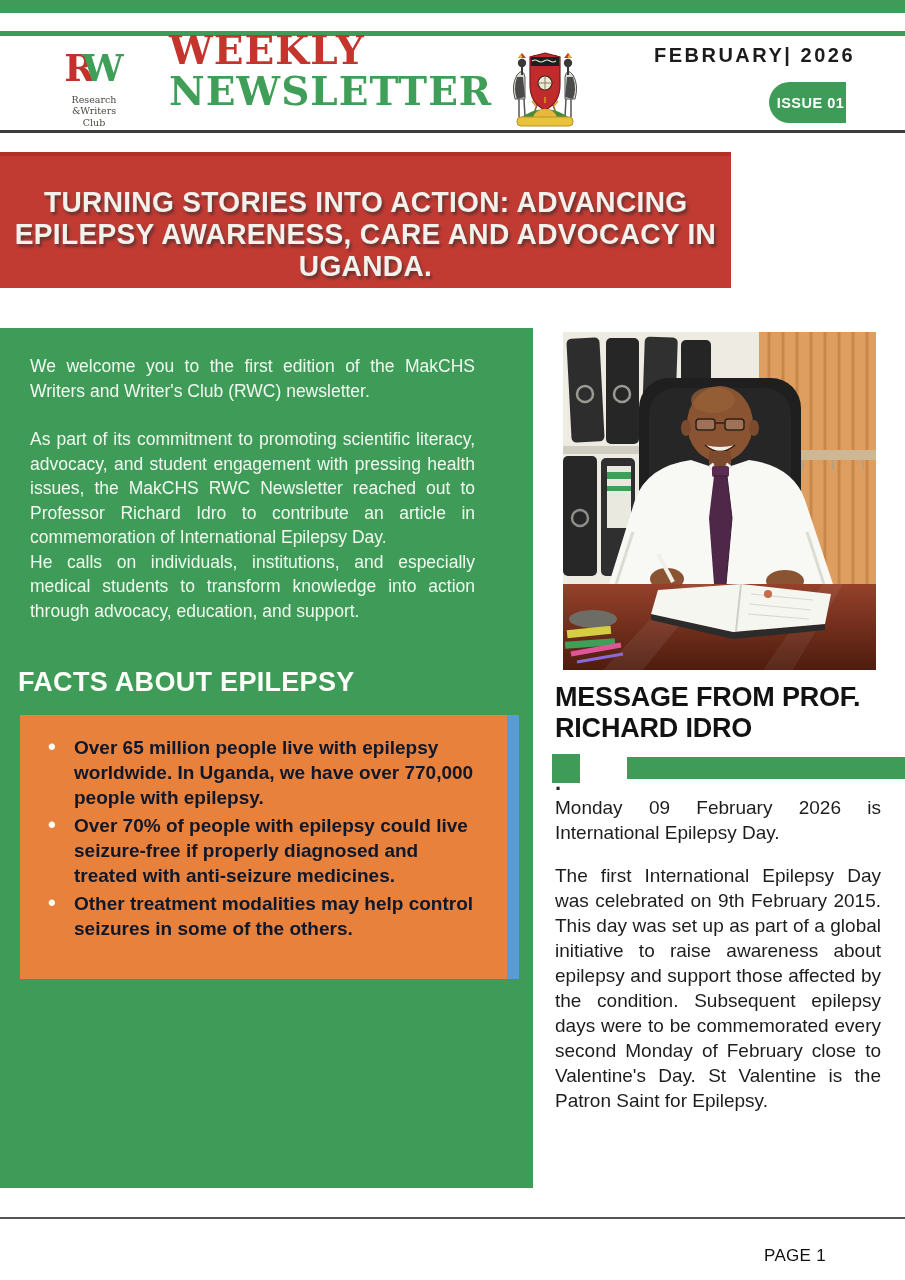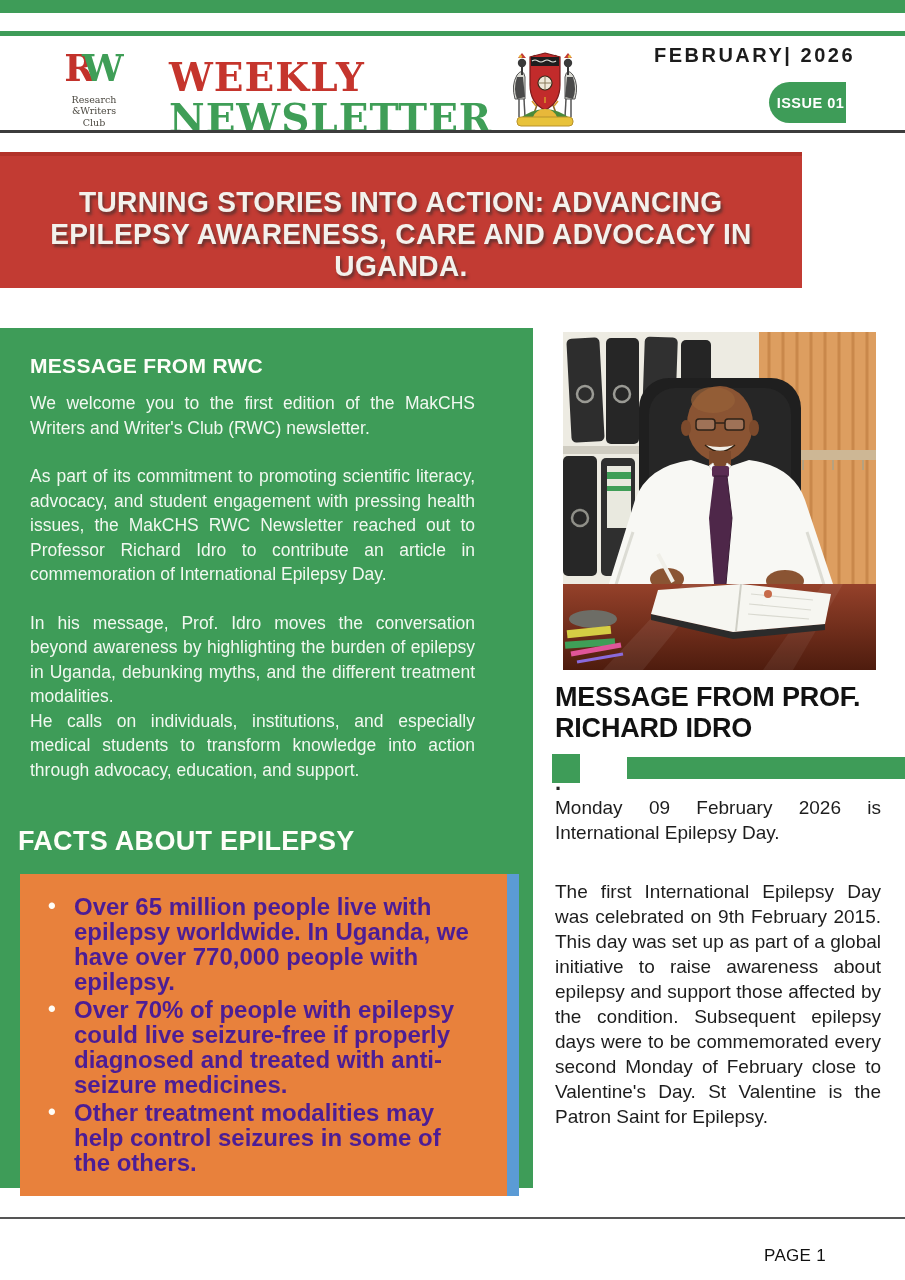--- a/index.html
+++ b/index.html
@@ -13,37 +13,37 @@
   .bar-thin     { position:absolute; left:0; top:31px; width:905px; height:5px; background:#3e9c58; }
   .masthead-divider { position:absolute; left:0; top:130px; width:905px; height:3px; background:#3c3c3c; }
 
   
   .rwc-logo { position:absolute; left:44px; top:50px; width:100px; text-align:center; }
   .rwc-letters { font-family:"DejaVu Serif", serif; font-weight:bold; font-size:37px; line-height:36px; }
   .rwc-letters .r { color:#c2322b; }
   .rwc-letters .w { color:#3f9e57; margin-left:-13px; }
   .rwc-caption { font-family:"DejaVu Serif", serif; font-size:9.5px; color:#4d4a42; line-height:1.2; margin-top:8px; }
 
-  .mast-title { position:absolute; left:169px; top:57px; font-family:"DejaVu Serif", serif; font-weight:bold; letter-spacing:1px; }
+  .mast-title { position:absolute; left:169px; top:30px; font-family:"DejaVu Serif", serif; font-weight:bold; letter-spacing:1px; }
   .mast-title .t1 { display:block; font-size:39px; line-height:41px; color:#c5352d; }
   .mast-title .t2 { display:block; font-size:39px; line-height:41px; color:#3f9e57; }
 
   .crest { position:absolute; left:505px; top:47px; }
 
   .mast-date { position:absolute; top:44px; right:50px; font-size:20px; font-weight:bold; letter-spacing:2.5px; color:#1c1c1c;text-align:center; }
   .issue-badge {
     position:absolute; top:82px; right:59px; width:77px; height:41px;
     background:#3e9c58; color:#ffffff; border-radius:22px 0 0 22px;
     display:flex; align-items:center; justify-content:center;
     font-size:14.5px; font-weight:bold; letter-spacing:.5px; padding-left:6px;
   }
 
   
   .banner {
-    position:absolute; left:0; top:152px; width:802px; height:136px;
+    position:absolute; left:0; top:152px; width:731px; height:136px;
     background:#c23b33; border-top:4px solid #b23229;
     display:flex; flex-direction:column; align-items:center; justify-content:center;
     padding-top:24px;
   }
   .banner span {
     display:block; color:#f3f1ec; font-weight:bold; font-size:29px; line-height:32px;
     letter-spacing:.3px; text-align:center;
     text-shadow:2px 3px 3px rgba(45,45,45,.6);
     transform:scaleX(.97);
   }
@@ -65,39 +65,39 @@
   .facts-box {
     position:relative; margin:17px 0 0 -10px; width:487px; min-height:264px;
     background:#e8813c; padding:20px 26px 18px 16px;
   }
   .facts-box::after {
     content:""; position:absolute; top:0; right:-12px; width:12px; height:100%;
     background:#5b9bd5;
   }
   .facts-box ul { list-style:none; }
   .facts-box li {
-    position:relative; padding-left:38px; font-size:24px; font-weight:bold;
-    line-height:25px; color:#4c1d95; margin-bottom:3px;
+    position:relative; padding-left:38px; font-size:19px; font-weight:bold;
+    line-height:25px; color:#0f172a; margin-bottom:3px;
   }
   .facts-box li::before {
     content:"•"; position:absolute; left:12px; top:-1px; font-size:22px; color:#fffdf6;
   }
 
   
   .photo { position:absolute; left:563px; top:332px; width:313px; height:338px; }
   .right-heading {
     position:absolute; left:555px; top:682px; width:334px;
     font-size:27px; line-height:31px; font-weight:800; color:#121212; letter-spacing:-.2px;
   }
   .green-square { position:absolute; left:552px; top:754px; width:28px; height:29px; background:#3e9c58; }
   .green-bar    { position:absolute; left:627px; top:757px; width:278px; height:22px; background:#3e9c58; }
   .stray-dot    { position:absolute; left:555px; top:770px; font-size:22px; font-weight:bold; color:#222; }
   .right-text   { position:absolute; left:555px; top:795px; width:326px; }
   .right-text p { font-size:19px; line-height:25px; text-align:justify; color:#1d1d1d; }
-  .right-text p + p { margin-top:34px; }
+  .right-text p + p { margin-top:18px; }
 
   
   .footer-divider { position:absolute; left:0; top:1217px; width:905px; height:2px; background:#555555; }
   .page-label { position:absolute; top:1246px; right:79px; font-size:17px; font-weight:normal; color:#111; letter-spacing:.3px; }
 </style>
 </head>
 <body>
 
 <div class="page">
 
@@ -160,24 +160,22 @@
   <div class="issue-badge">ISSUE 01</div>
 
   <div class="masthead-divider"></div>
 
   <div class="banner">
     <span>TURNING STORIES INTO ACTION: ADVANCING</span>
     <span>EPILEPSY AWARENESS, CARE AND ADVOCACY IN UGANDA.</span>
   </div>
 
   <div class="left-col">
-    <h2 class="msg-title">MESSAGE FROM RWC</h2>
     <p>We welcome you to the first edition of the MakCHS Writers and Writer's Club (RWC) newsletter.</p>
     <p class="gap">As part of its commitment to promoting scientific literacy, advocacy, and student engagement with pressing health issues, the MakCHS RWC Newsletter reached out to Professor Richard Idro to contribute an article in commemoration of International Epilepsy Day.</p>
-    <p class="gap">In his message, Prof. Idro moves the conversation beyond awareness by highlighting the burden of epilepsy in Uganda, debunking myths, and the different treatment modalities.</p>
     <p>He calls on individuals, institutions, and especially medical students to transform knowledge into action through advocacy, education, and support.</p>
 
     <div class="facts-title">FACTS ABOUT EPILEPSY</div>
     <div class="facts-box">
       <ul>
         <li>Over 65 million people live with epilepsy worldwide. In Uganda, we have over 770,000 people with epilepsy.</li>
         <li>Over 70% of people with epilepsy could live seizure-free if properly diagnosed and treated with anti-seizure medicines.</li>
         <li>Other treatment modalities may help control seizures in some of the others.</li>
       </ul>
     </div>

